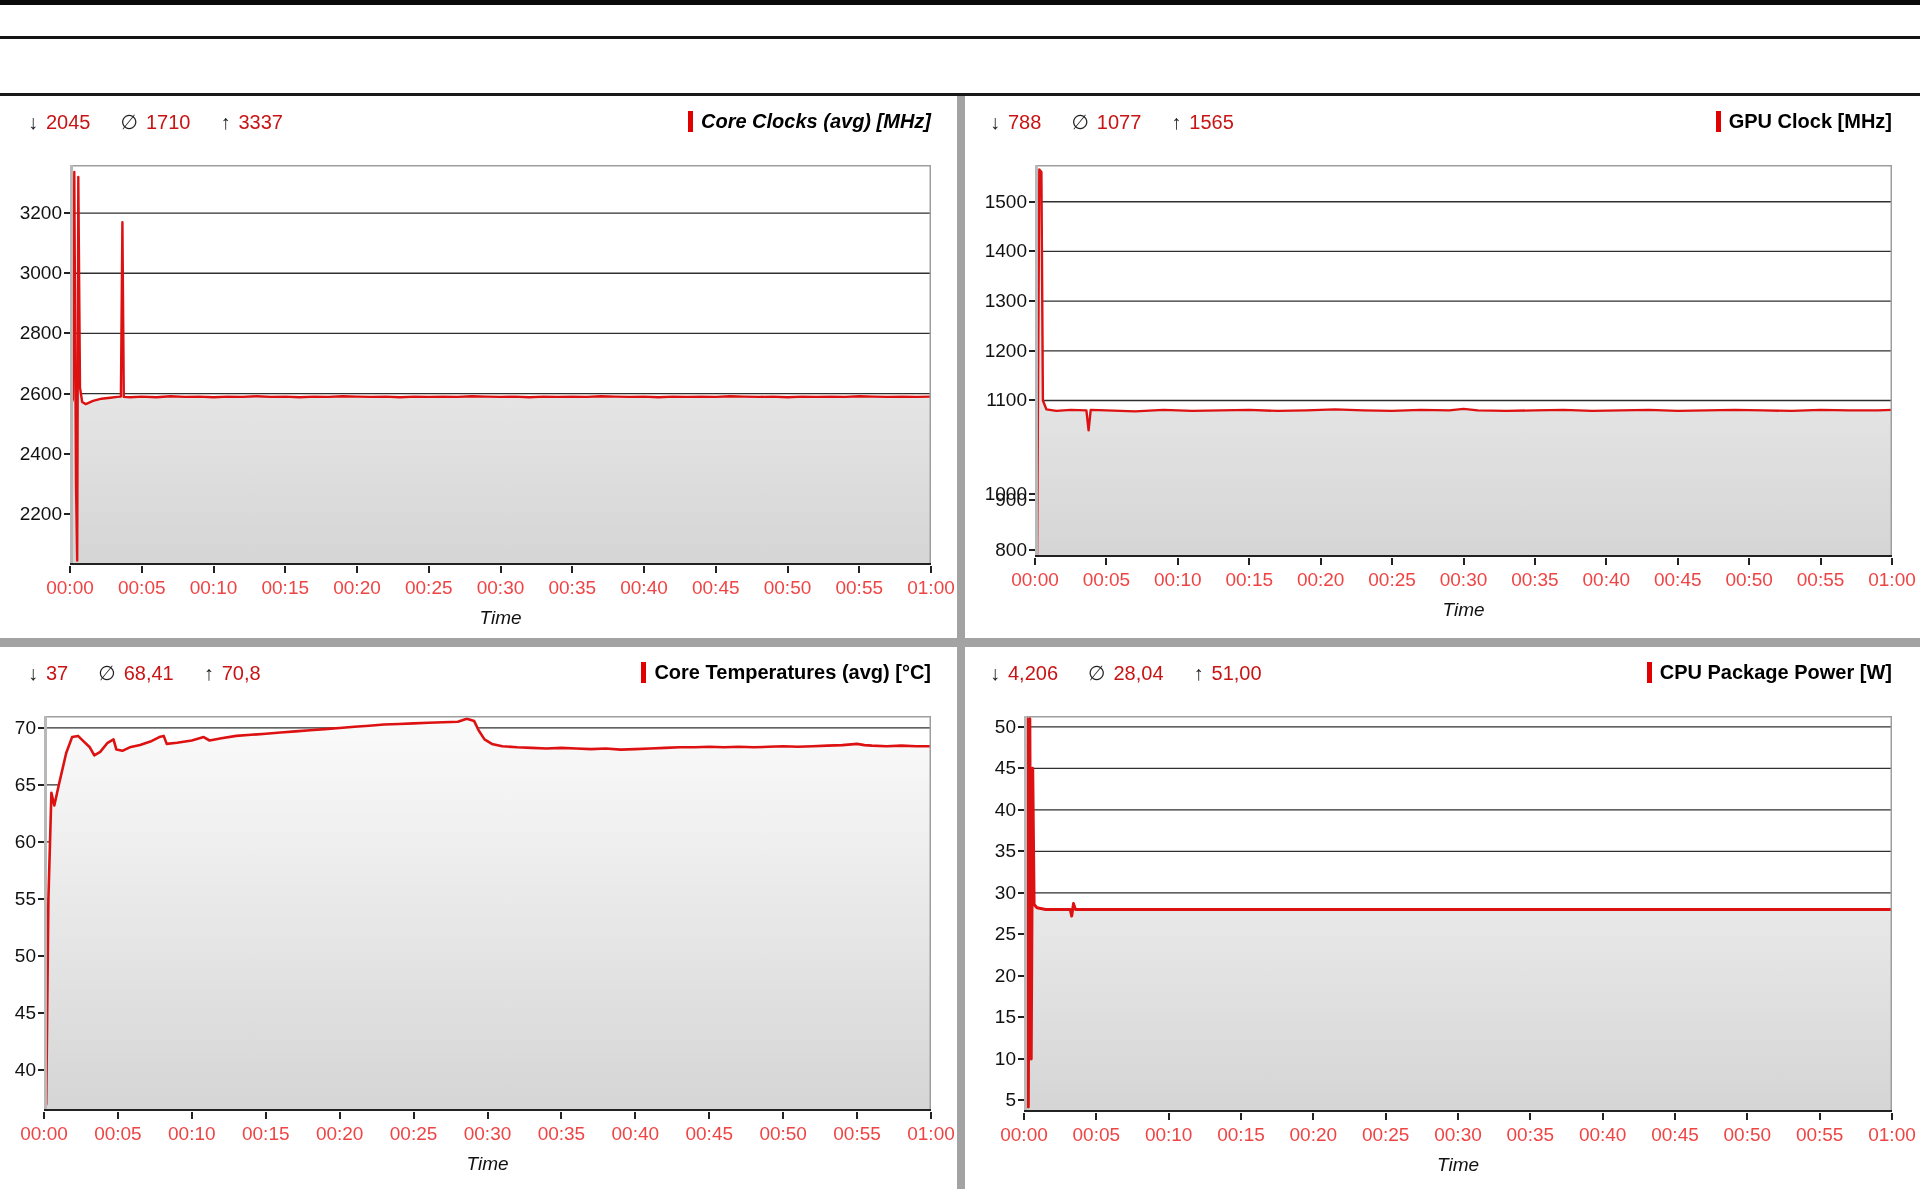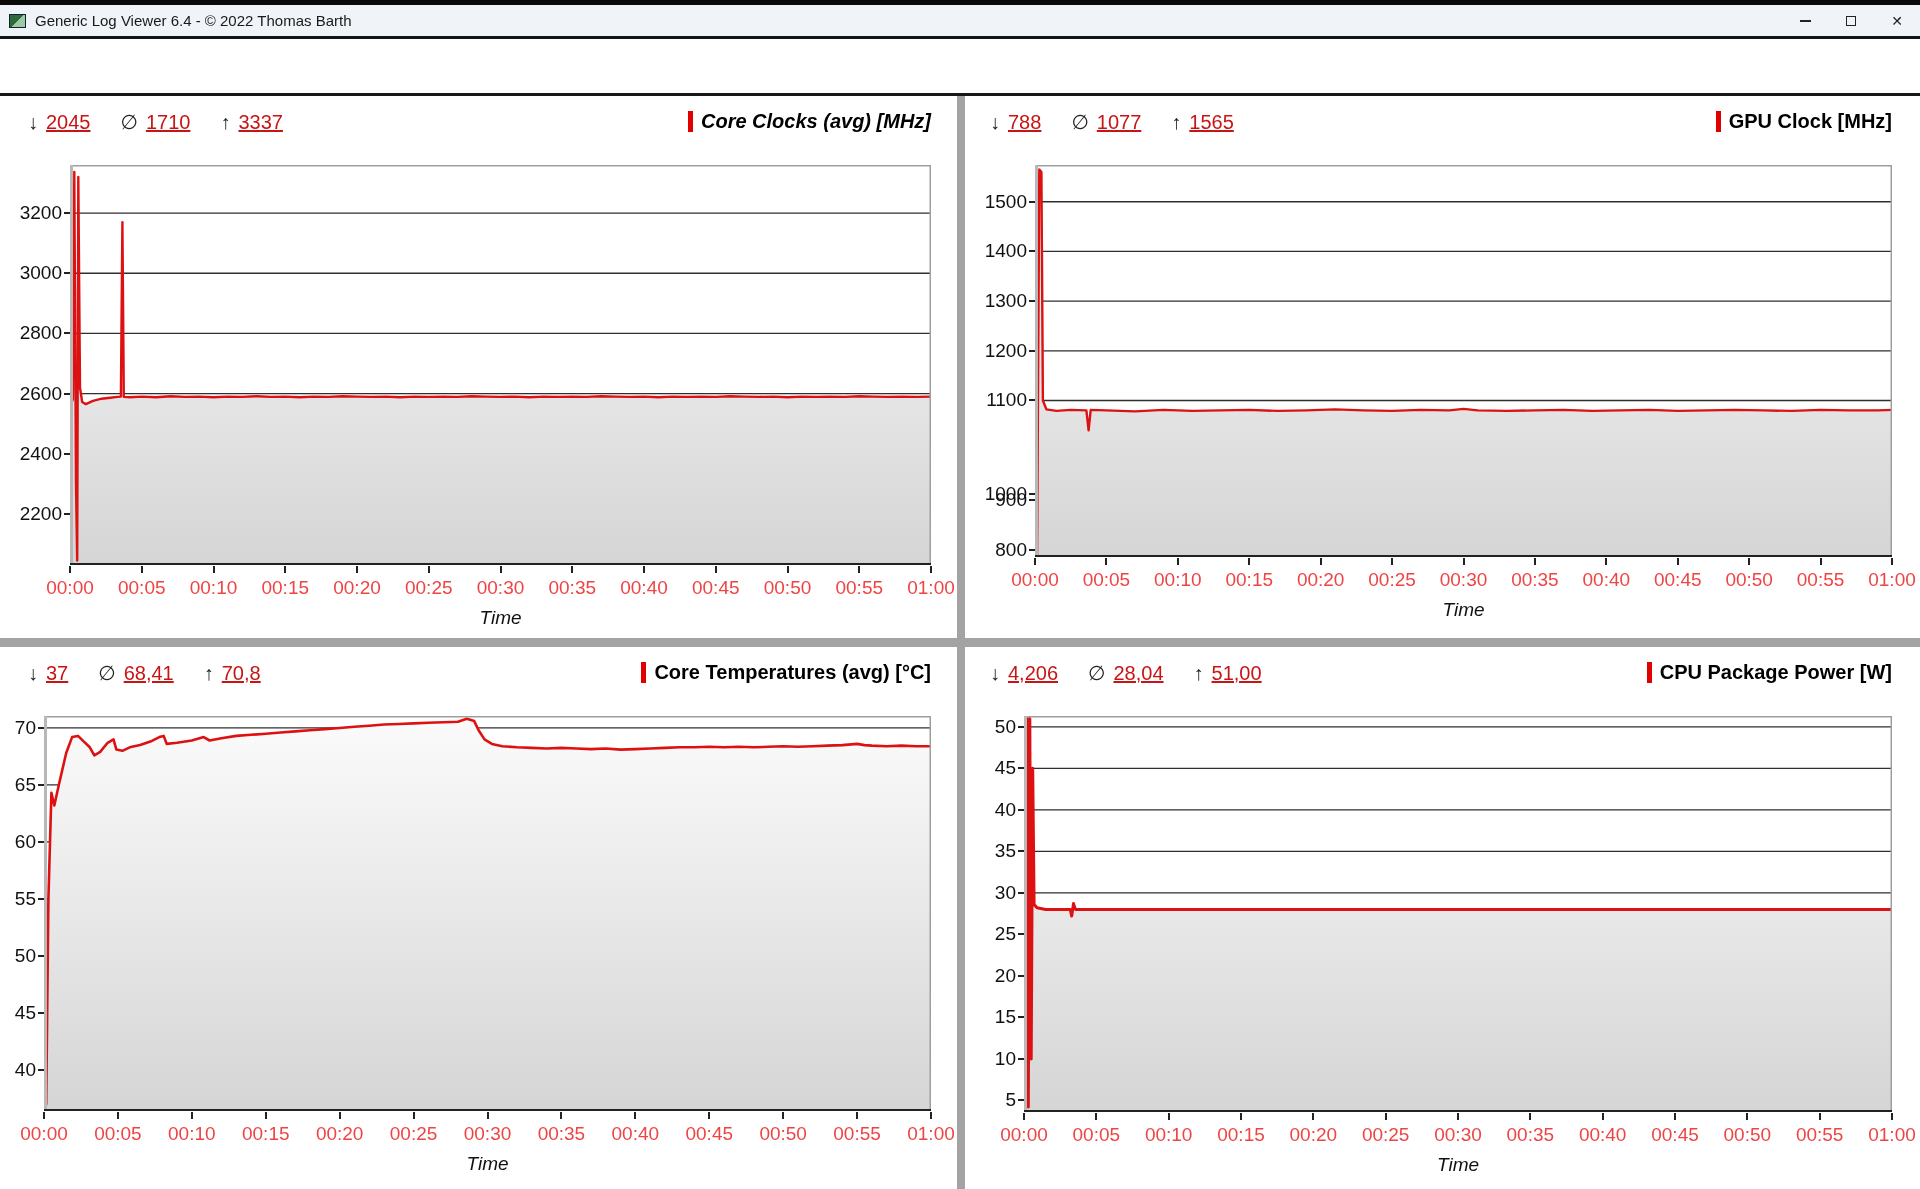--- a/index.html
+++ b/index.html
@@ -25,21 +25,21 @@
   .grid-top-border{position:absolute;left:0;top:93px;width:100%;height:3px;background:#181818;}
   
   .v-divider{position:absolute;background:#a3a3a3;}
   .h-divider{position:absolute;background:#a3a3a3;}
   
   .chart-panel{position:absolute;background:#fff;}
   .panel-header{position:absolute;left:0;top:14px;width:100%;height:32px;}
   .stats{position:absolute;top:0;display:flex;gap:30px;align-items:center;font-size:20px;}
   .stat-group{display:flex;gap:8px;align-items:center;}
   .stat-sym{color:#222;}
-  .stat-val{color:#c81414;text-decoration:underline;}
+  .stat-val{color:#c81414;}
   .chart-title{position:absolute;top:0;font-size:20px;font-weight:bold;color:#000;
                display:flex;align-items:center;white-space:nowrap;}
   .red-bar{display:inline-block;width:5px;height:21px;background:#e00000;margin-right:8px;}
   .y-gutter{position:absolute;}
   .y-label{position:absolute;right:0;display:flex;align-items:center;height:26px;}
   .y-text{font-size:19px;color:#111;}
   .y-tick{display:inline-block;width:6px;height:2px;background:#222;margin-left:2px;}
   .plot-svg{position:absolute;display:block;background:#fff;}
   .tick-strip{position:absolute;}
   .x-dash{position:absolute;top:0;width:2px;height:7px;background:#222;}
@@ -47,35 +47,20 @@
   .x-tick-label{position:absolute;transform:translateX(-50%);font-size:19px;color:#ef4444;white-space:nowrap;}
   .time-label{position:absolute;text-align:center;font-size:19px;font-style:italic;color:#111;}
 </style>
 </head>
 <body>
 
 <div class="screen">
 
   <div class="top-strip"></div>
 
-  <div class="titlebar">
-    <span class="app-icon"></span>
-    <span class="title-text">Generic Log Viewer 6.4 - © 2022 Thomas Barth</span>
-    <div class="win-buttons">
-      <div class="win-btn">
-          <span class="min-glyph"></span>
-        </div>
-      <div class="win-btn">
-          <span class="max-glyph"></span>
-        </div>
-      <div class="win-btn">
-          <span class="close-glyph">✕</span>
-        </div>
-    </div>
-  </div>
   <div class="titlebar-border"></div>
 
   <div class="grid-top-border"></div>
 
   <div class="chart-panel" style="left: 0px; top: 96px; width: 957px; height: 542px;">
     <div class="panel-header">
       <div class="stats" style="left: 28px;">
         <span class="stat-group">
             <span class="stat-sym">↓</span>
             <span class="stat-val">2045</span>

